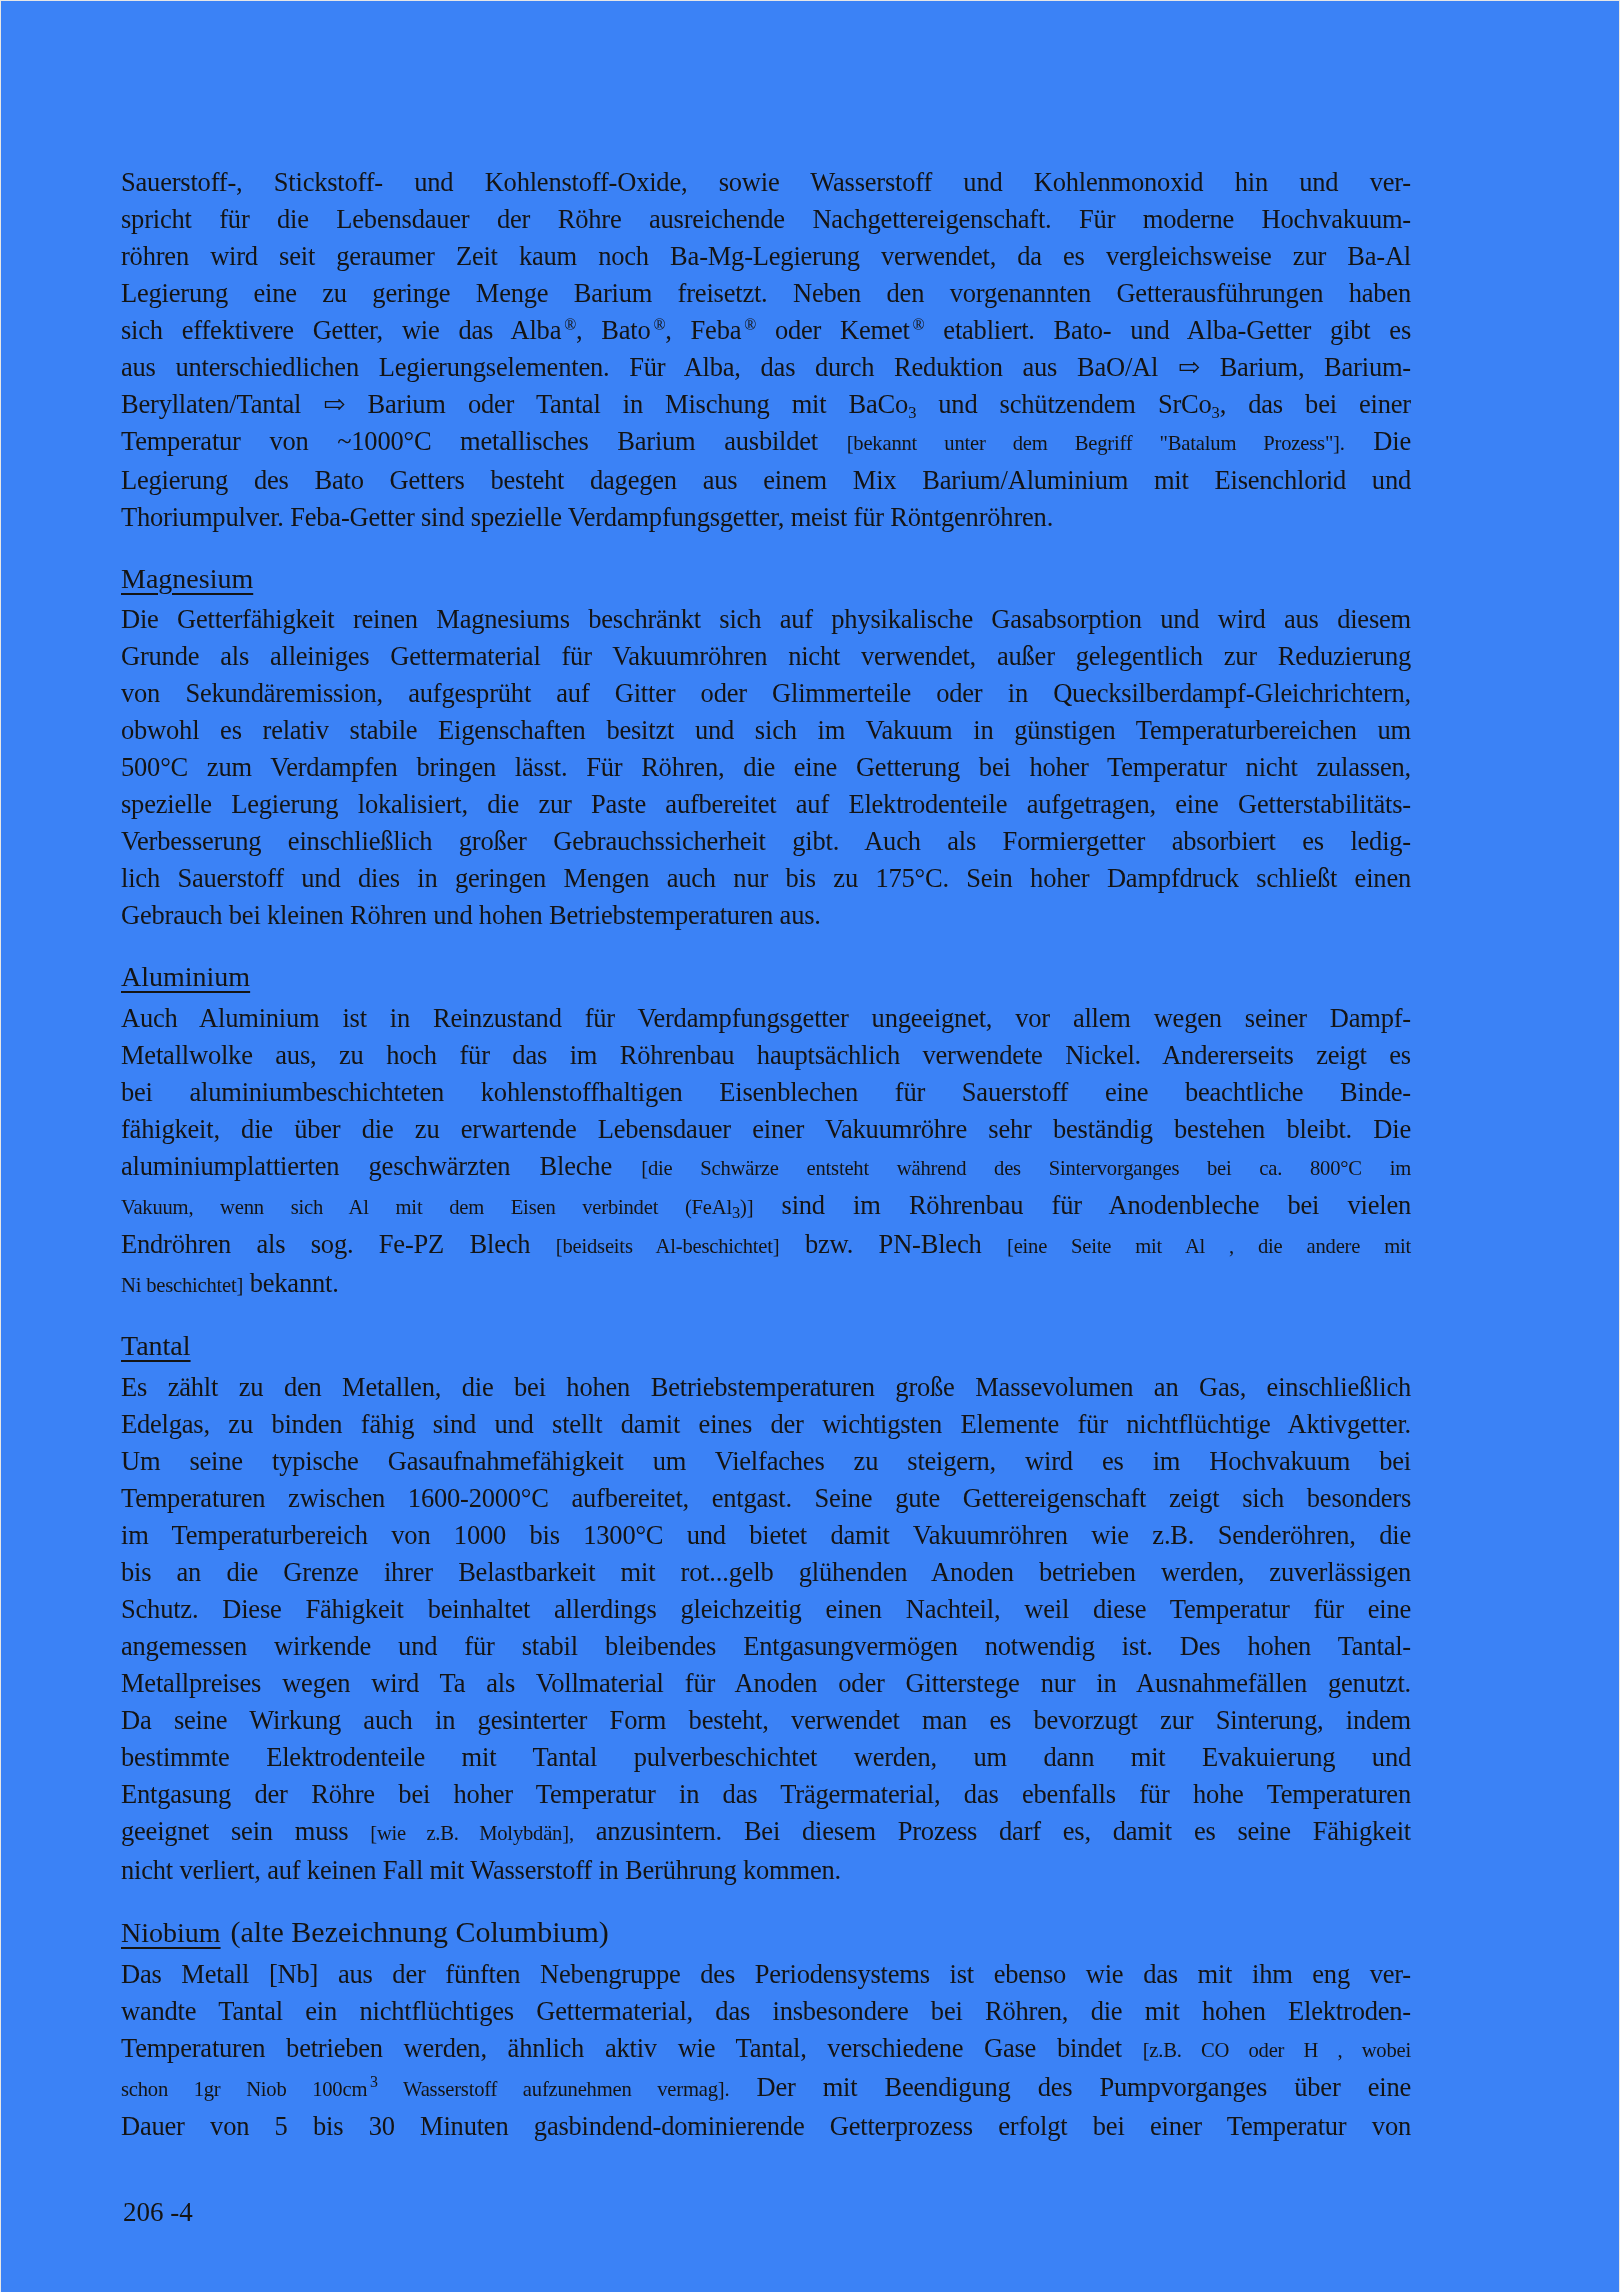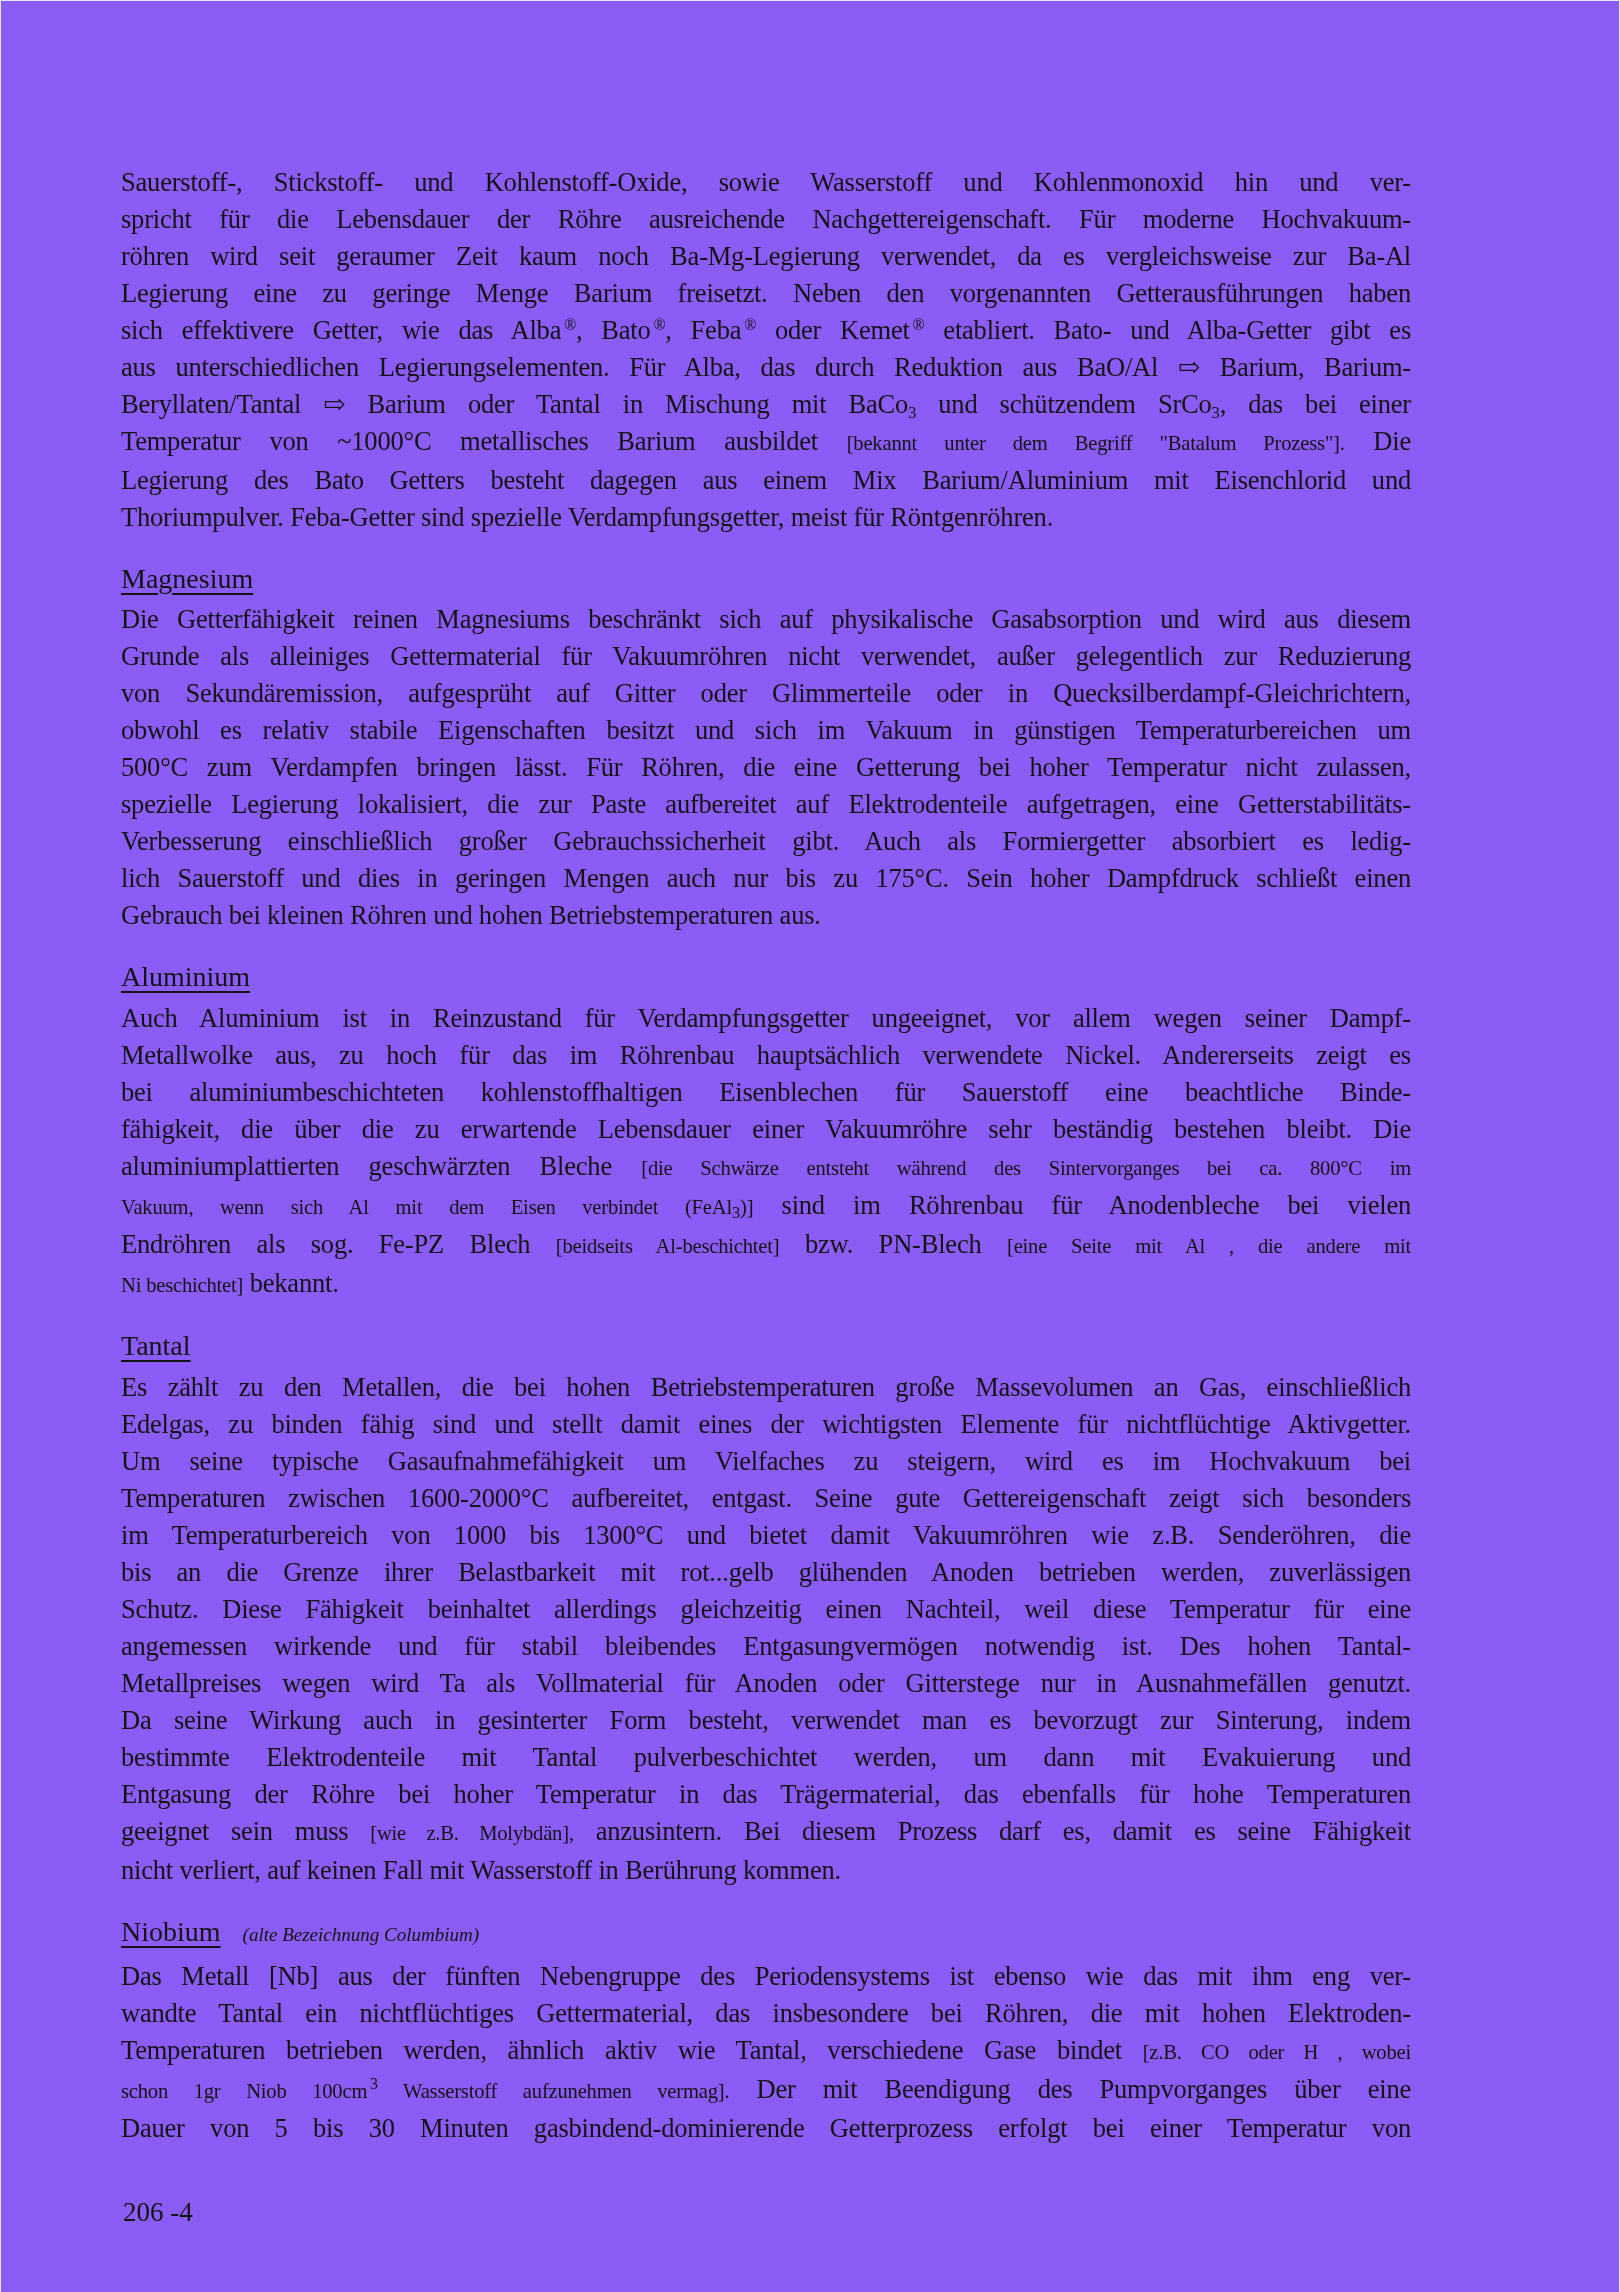--- a/index.html
+++ b/index.html
@@ -1,21 +1,21 @@
 <!DOCTYPE html>
 <html><head>
 <meta charset="utf-8">
 <style>
   html, body { margin: 0; padding: 0; background: #d9d9d9; }
   .page {
     position: relative;
     width: 1620px;
     height: 2293px;
     margin: 0 auto;
-    background: #8b5cf6;
+    background: #3b82f6;
     color: #141414;
     font-family: "Liberation Serif", "DejaVu Serif", "DejaVu Sans", serif;
     box-sizing: border-box;
     border: 1px solid #e6e6e6;
     overflow: hidden;
   }
   .content {
     position: absolute;
     left: 120px;
     top: 163px;
@@ -51,23 +51,22 @@
     margin-bottom: 4.9px;
     font-size: 28px;
     line-height: 37px;
     text-align: left;
   }
   .heading .htext {
     text-decoration: underline;
     text-underline-offset: 4.9px;
   }
   .heading .hsuffix {
-    font-style: italic;
-    font-size: 19px;
-    margin-left: 22px;
+    font-size: 30px;
+    margin-left: 10px;
   }
   .footer {
     position: absolute;
     left: 122px;
     top: 2194px;
     font-size: 27px;
     line-height: 35px;
   }
 </style>
 </head>

